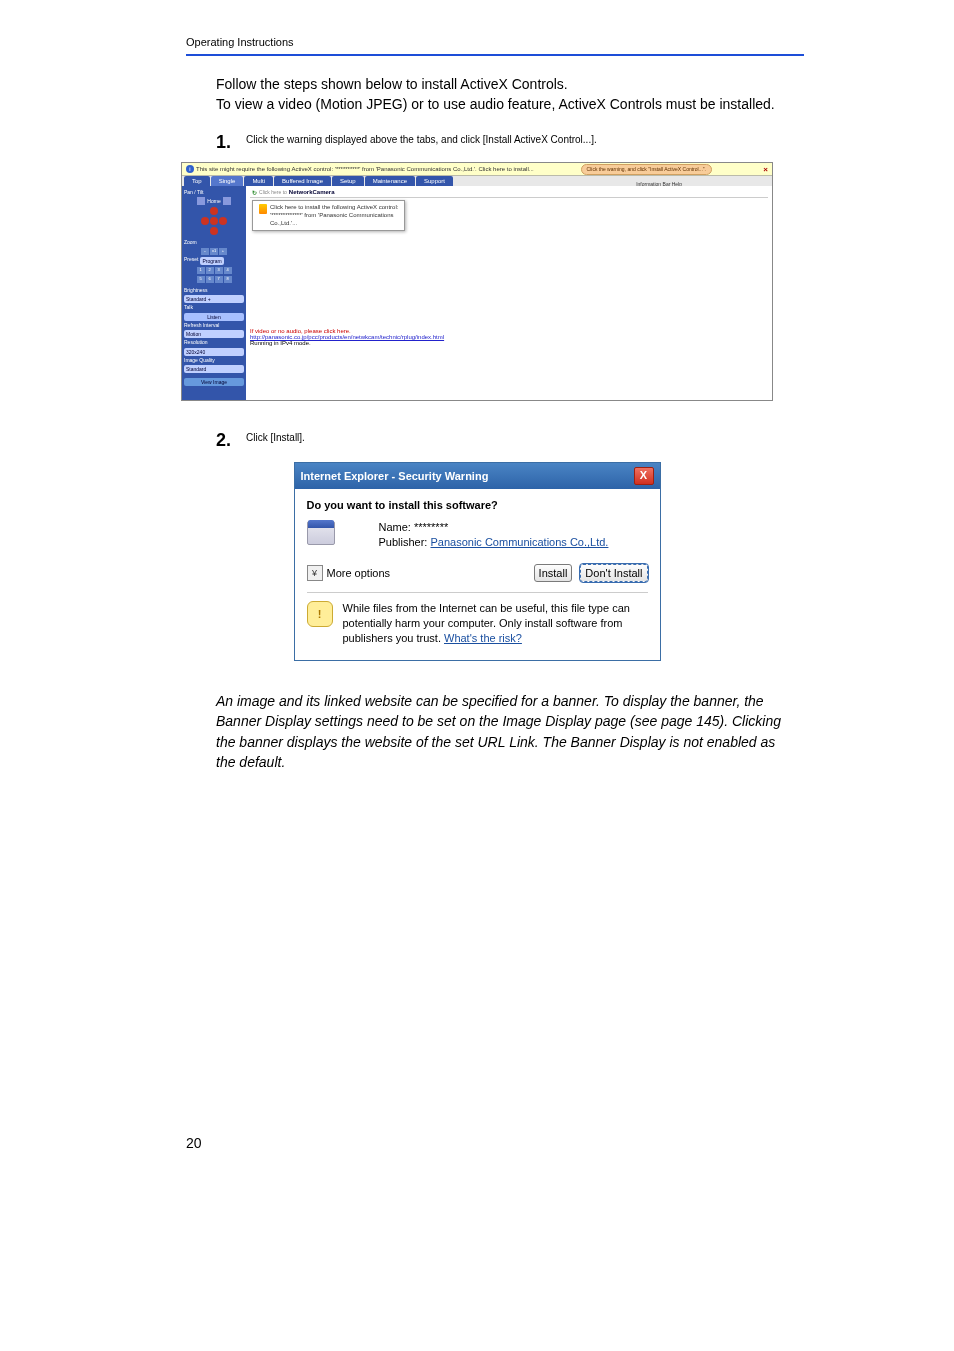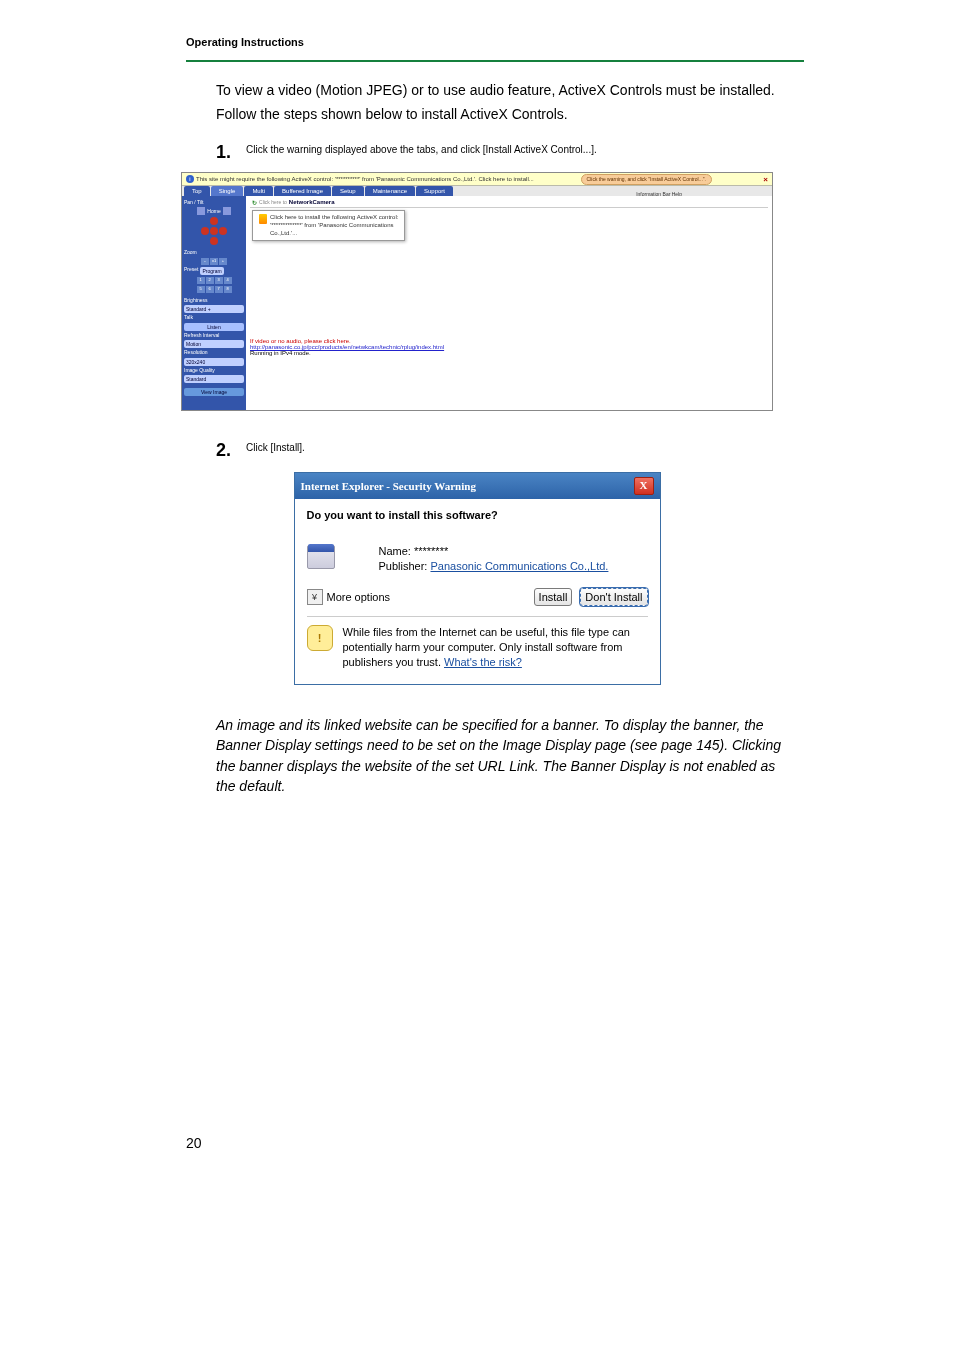--- a/index.html
+++ b/index.html
@@ -15,24 +15,23 @@
       margin: 0 auto;
       background: #fff;
       padding: 36px 0 0 0;
       box-sizing: border-box;
       position: relative;
     }
     .header-line {
       position: relative;
       font-size: 11px;
       color: #000;
-      border-bottom: 2px solid #15803d;
-      padding: 0 0 12px 0;
+      border-bottom: 2px solid #1d4ed8;
+      padding: 0 0 6px 0;
       margin: 0 150px 18px 186px;
-      font-weight: bold;
     }
     .section-title {
       color: #2a5db0;
       font-size: 18px;
       font-weight: bold;
       margin: 0 150px 6px 186px;
       line-height: 1.3;
     }
     .intro-text {
       font-size: 14px;
@@ -174,38 +173,37 @@
       border: 1px solid #3b6ea5;
     }
     .dialog-titlebar {
       background: linear-gradient(#4a84c4, #2d63a8);
       color: #fff;
       font-weight: bold;
       padding: 4px 6px;
       display: flex;
       justify-content: space-between;
       align-items: center;
-      font-family: Liberation Serif, serif;
     }
     .dialog-close {
       width: 18px;
       height: 16px;
       background: linear-gradient(#f07060, #d03020);
       border: 1px solid #a02010;
       border-radius: 2px;
       color: #fff;
       font-size: 11px;
       font-weight: bold;
       text-align: center;
       line-height: 14px;
     }
     .dialog-body {
       padding: 10px 12px 4px 12px;
     }
-    .dialog-q { font-weight: bold; margin-bottom: 24px; }
+    .dialog-q { font-weight: bold; margin-bottom: 10px; }
     .dialog-info-row { display:flex; gap:10px; align-items:flex-start; margin-bottom:12px; }
     .dialog-icon {
       width:26px; height:22px;
       background: linear-gradient(#e8e8f0,#ccccdd);
       border:1px solid #99a;
       border-radius:2px;
       position:relative;
     }
     .dialog-icon::before {
       content:""; display:block; position:absolute;
@@ -299,22 +297,22 @@
 </head>
 <body>
 <div class="page">
 
   <div class="header-line">
     <span>Operating Instructions</span>
   </div>
 
 
   <div class="intro-text">
+    <div style="margin-top:4px;">Follow the steps shown below to install ActiveX Controls.</div>
     <div>To view a video (Motion JPEG) or to use audio feature, ActiveX Controls must be installed.</div>
-    <div style="margin-top:4px;">Follow the steps shown below to install ActiveX Controls.</div>
   </div>
 
   <div class="step-row">
     <div class="step-number">1.</div>
     <div class="step-text">Click the warning displayed above the tabs, and click [Install ActiveX Control...].</div>
   </div>
 
   <div class="figure1">
     <span class="fig1-closebtn">×</span>
     <div class="fig1-callout">Click the warning, and click "Install ActiveX Control...".</div>

